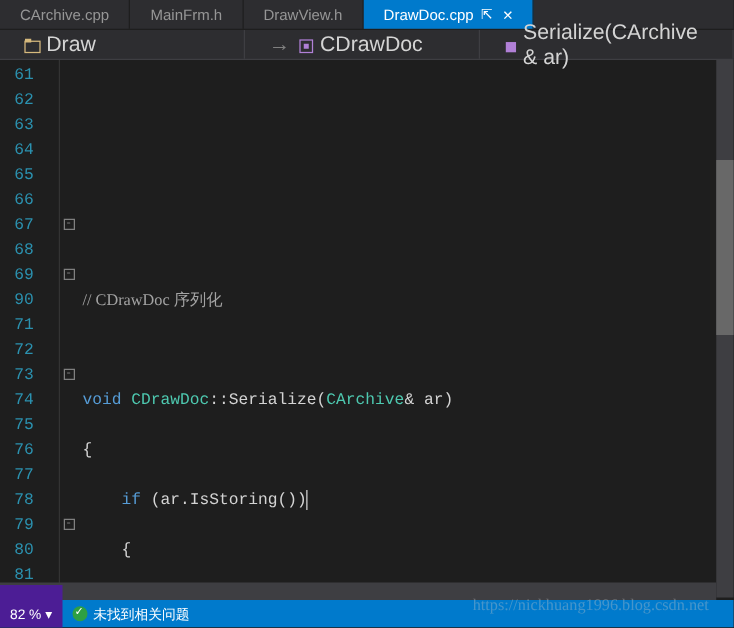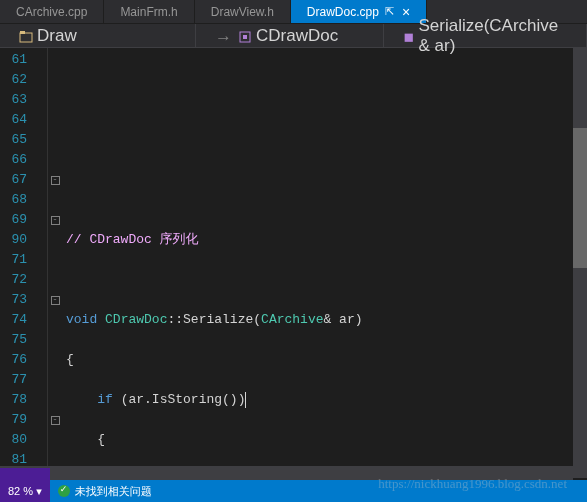--- a/index.html
+++ b/index.html
@@ -108,21 +108,21 @@
   flex: 1;
   line-height: 20px;
   padding-top: 2px;
   padding-left: 4px;
   white-space: pre;
   position: relative;
 }
 .line { height: 20px; }
 .kw { color: #569cd6; }
 .cls { color: #4ec9b0; }
-.cmt { color: #f0abfc; }
+.cmt { color: #a3a3a3; font-family: Liberation Serif, serif; }
 .cursor {
   display: inline-block;
   width: 1px;
   height: 16px;
   background: #d4d4d4;
   vertical-align: middle;
 }
 .scrollbar-v {
   position: absolute;
   right: 0;

